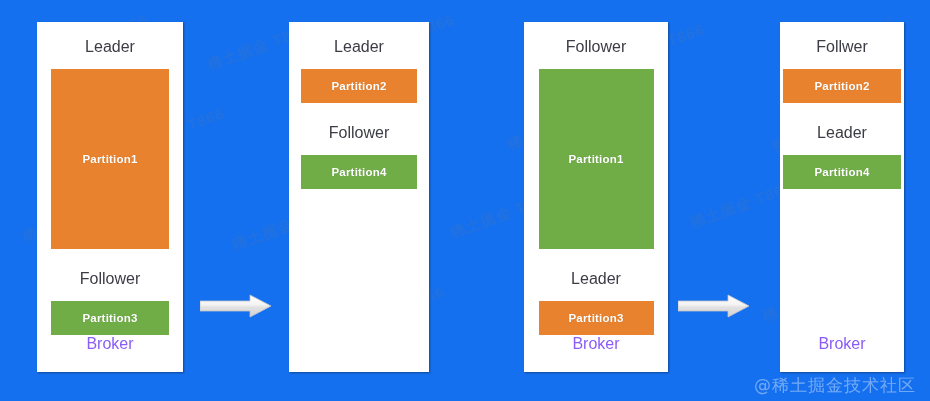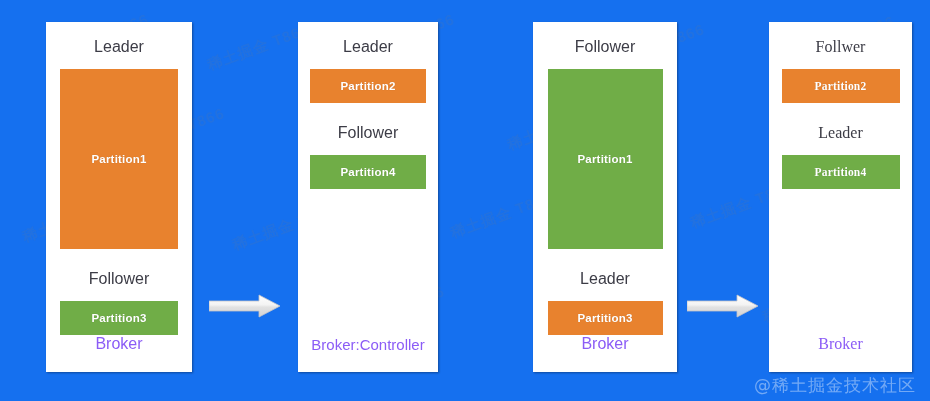--- a/index.html
+++ b/index.html
@@ -34,39 +34,38 @@
     transform: rotate(-20deg);
     white-space: nowrap;
     letter-spacing: 1px;
   }
 
   
   .stage {
     position: absolute;
     inset: 0;
     z-index: 10;
-    margin-left: 9px;
   }
 
   .panel {
     position: absolute;
     top: 22px;
     height: 350px;
     background: #ffffff;
     box-shadow: 1px 1px 2px rgba(0,0,0,0.35);
     display: flex;
     flex-direction: column;
     align-items: center;
     overflow: hidden;
   }
 
   .panel-1 { left: 37px;  width: 146px; }
   .panel-2 { left: 289px; width: 140px; }
   .panel-3 { left: 524px; width: 144px; }
-  .panel-4 { left: 760px; width: 143px; font-family: Liberation Serif, serif; }
+  .panel-4 { left: 780px; width: 124px; }
 
   .role-label {
     font-size: 16px;
     color: #3c3c46;
     text-align: center;
     width: 100%;
     line-height: 1;
     font-weight: normal;
   }
 
@@ -151,21 +150,20 @@
     <div class="spacer"></div>
     <div class="broker-label" style="margin-bottom:20px;">Broker</div>
   </div>
 
   <div class="panel panel-2">
     <div class="role-label" style="margin-top:17px;">Leader</div>
     <div class="part-box orange" style="width:116px; height:34px; margin-top:14px;">Partition2</div>
     <div class="role-label" style="margin-top:22px;">Follower</div>
     <div class="part-box green" style="width:116px; height:34px; margin-top:14px;">Partition4</div>
     <div class="spacer"></div>
-    <div class="broker-label" style="margin-bottom:20px; font-size:15px;">Broker:Controller</div>
   </div>
 
   <div class="panel panel-3">
     <div class="role-label" style="margin-top:17px;">Follower</div>
     <div class="part-box green" style="width:115px; height:180px; margin-top:14px;">Partition1</div>
     <div class="role-label" style="margin-top:22px;">Leader</div>
     <div class="part-box orange" style="width:115px; height:34px; margin-top:14px;">Partition3</div>
     <div class="spacer"></div>
     <div class="broker-label" style="margin-bottom:20px;">Broker</div>
   </div>

